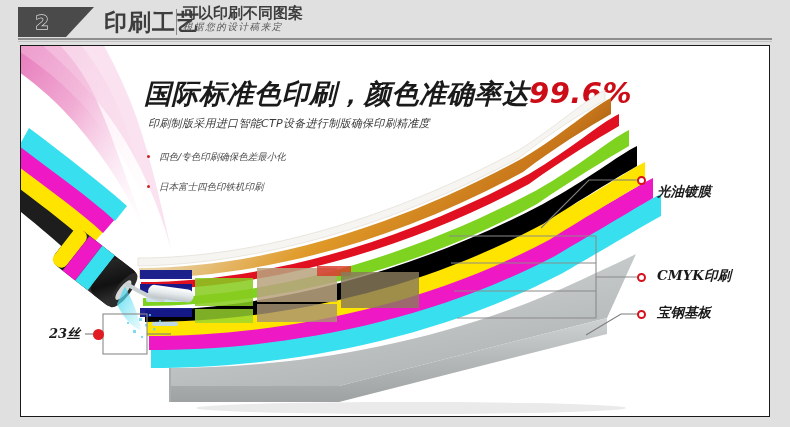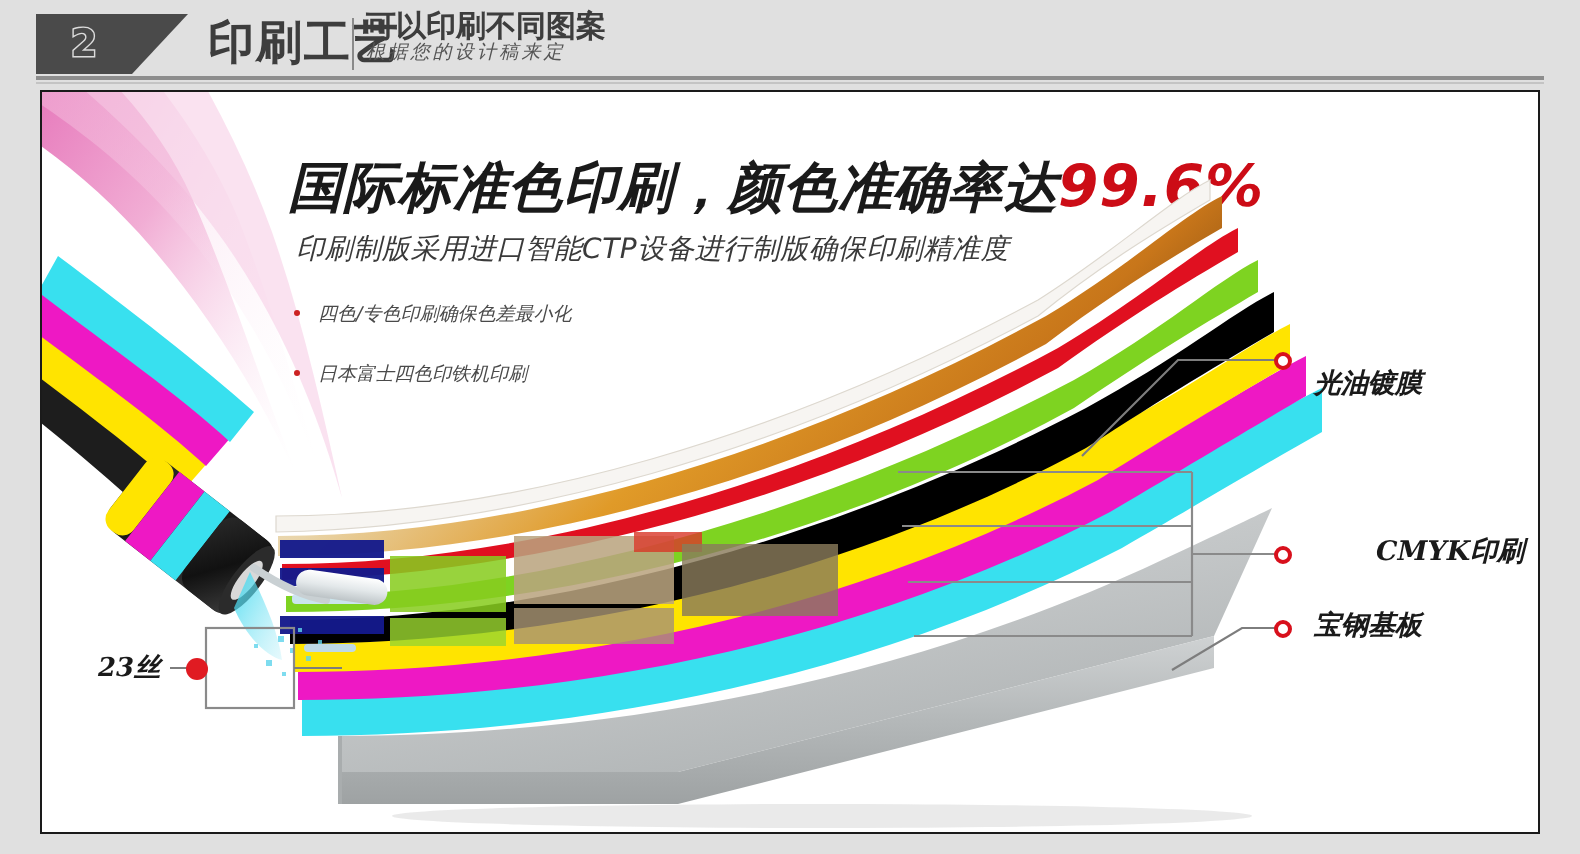--- a/index.html
+++ b/index.html
@@ -68,21 +68,21 @@
 
   
   .main-title {
     position:absolute; left:123px; top:30px;
     font-size:27px; color:#1a1a1a; font-weight:bold; letter-spacing:0.5px;
     white-space:nowrap;
   }
   .main-title .pct { color:#cc0c16; font-size:29px; }
   .sub-title {
     position:absolute; left:127px; top:70px;
-    font-size:14px; color:#3a3a3a; letter-spacing:0.3px; white-space:nowrap;
+    font-size:11px; color:#3a3a3a; letter-spacing:0.3px; white-space:nowrap;
   }
   .bullets { position:absolute; left:126px; top:105px; }
   .bullet { position:relative; font-size:9.5px; color:#4a4a4a; margin-bottom:17px; padding-left:12px; white-space:nowrap; }
   .bullet:before {
     content:""; position:absolute; left:0; top:4px; width:3px; height:3px;
     background:#cc2222; border-radius:50%;
   }
 
   
   .art { position:absolute; left:0; top:0; width:750px; height:372px; }
@@ -274,21 +274,21 @@
 
       <path d="M64,288 L82,288" stroke="#7d7d7d" stroke-width="1.1" fill="none"></path>
       <rect x="82" y="268" width="44" height="40" fill="none" stroke="#8a8a8a" stroke-width="1.1"></rect>
       <path d="M126,288 L150,288" stroke="#7d7d7d" stroke-width="1.1" fill="none"></path>
     </svg>
 
     <div class="co-dot" style="left:616px; top:130px;"></div>
     <div class="co-label" style="left:636px; top:124px;margin-top:13px;">光油镀膜</div>
 
     <div class="co-dot" style="left:616px; top:227px;"></div>
-    <div class="co-label" style="left:636px; top:221px;margin-left:31px;">CMYK印刷</div>
+    <div class="co-label" style="left:636px; top:221px;">CMYK印刷</div>
 
     <div class="co-dot" style="left:616px; top:264px;"></div>
     <div class="co-label" style="left:636px; top:258px;">宝钢基板</div>
 
     <div class="left-label">23丝</div>
     <div class="left-dot"></div>
 
   </div>
 </div>
 

